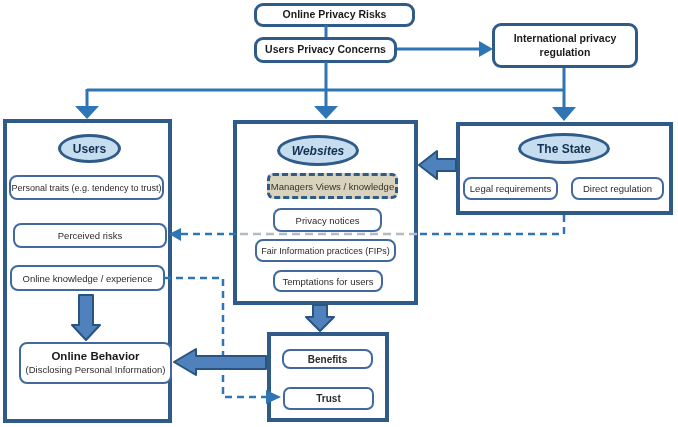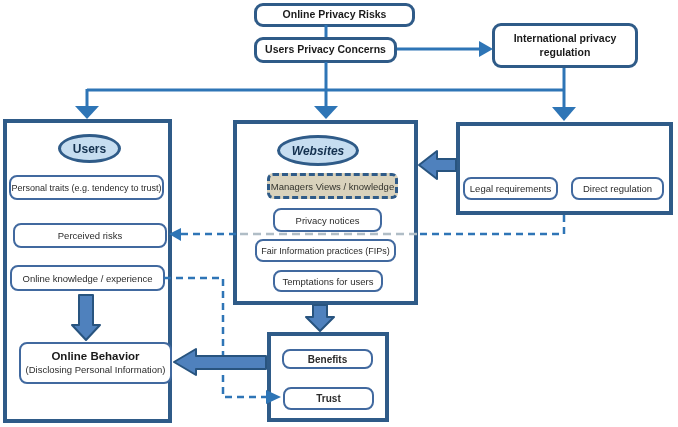--- a/index.html
+++ b/index.html
@@ -71,26 +71,27 @@
   </div>
 
   <div class="container" style="left:233px;top:120px;width:185px;height:185px;"></div>
   <div class="ellipse" style="left:277px;top:135px;width:82px;height:31px;font-style:italic;">Websites</div>
   <div class="node managers" style="left:267px;top:173px;width:131px;height:26px;">Managers Views / knowledge</div>
   <div class="node" style="left:273px;top:208px;width:109px;height:24px;">Privacy notices</div>
   <div class="node" style="left:255px;top:239px;width:141px;height:23px;font-size:9px;text-align:center;">Fair Information practices (FIPs)</div>
   <div class="node" style="left:273px;top:270px;width:110px;height:22px;">Temptations for users</div>
 
   <div class="container" style="left:456px;top:122px;width:217px;height:93px;"></div>
+  <div class="ellipse" style="left:518px;top:133px;width:92px;height:31px;">The State</div>
   <div class="node" style="left:463px;top:177px;width:95px;height:23px;">Legal requirements</div>
   <div class="node" style="left:571px;top:177px;width:93px;height:23px;">Direct regulation</div>
 
   <div class="container" style="left:267px;top:332px;width:122px;height:90px;"></div>
   <div class="node bold" style="left:282px;top:349px;width:91px;height:15px;">Benefits</div>
-  <div class="node bold" style="left:283px;top:387px;width:91px;height:23px;">Trust</div>
+  <div class="node bold" style="left:283px;top:387px;width:91px;height:23px;border-radius:7px;">Trust</div>
 
   <svg class="overlay" width="678" height="427" viewBox="0 0 678 427">
 
     <path d="M417 234 H236" stroke="#b0bdc6" stroke-width="2.5" stroke-dasharray="8 5" fill="none"></path>
 
     <path d="M564 215 V234 H419" stroke="#2e75b6" stroke-width="2.5" stroke-dasharray="7 5" fill="none"></path>
     <path d="M236 234 H181" stroke="#2e75b6" stroke-width="2.5" stroke-dasharray="7 5" fill="none"></path>
     <polygon points="181,228 181,241 169,234" fill="#2e75b6"></polygon>
 
     <path d="M164 278 H223 V397 H266" stroke="#2e75b6" stroke-width="2.5" stroke-dasharray="7 5" fill="none"></path>

